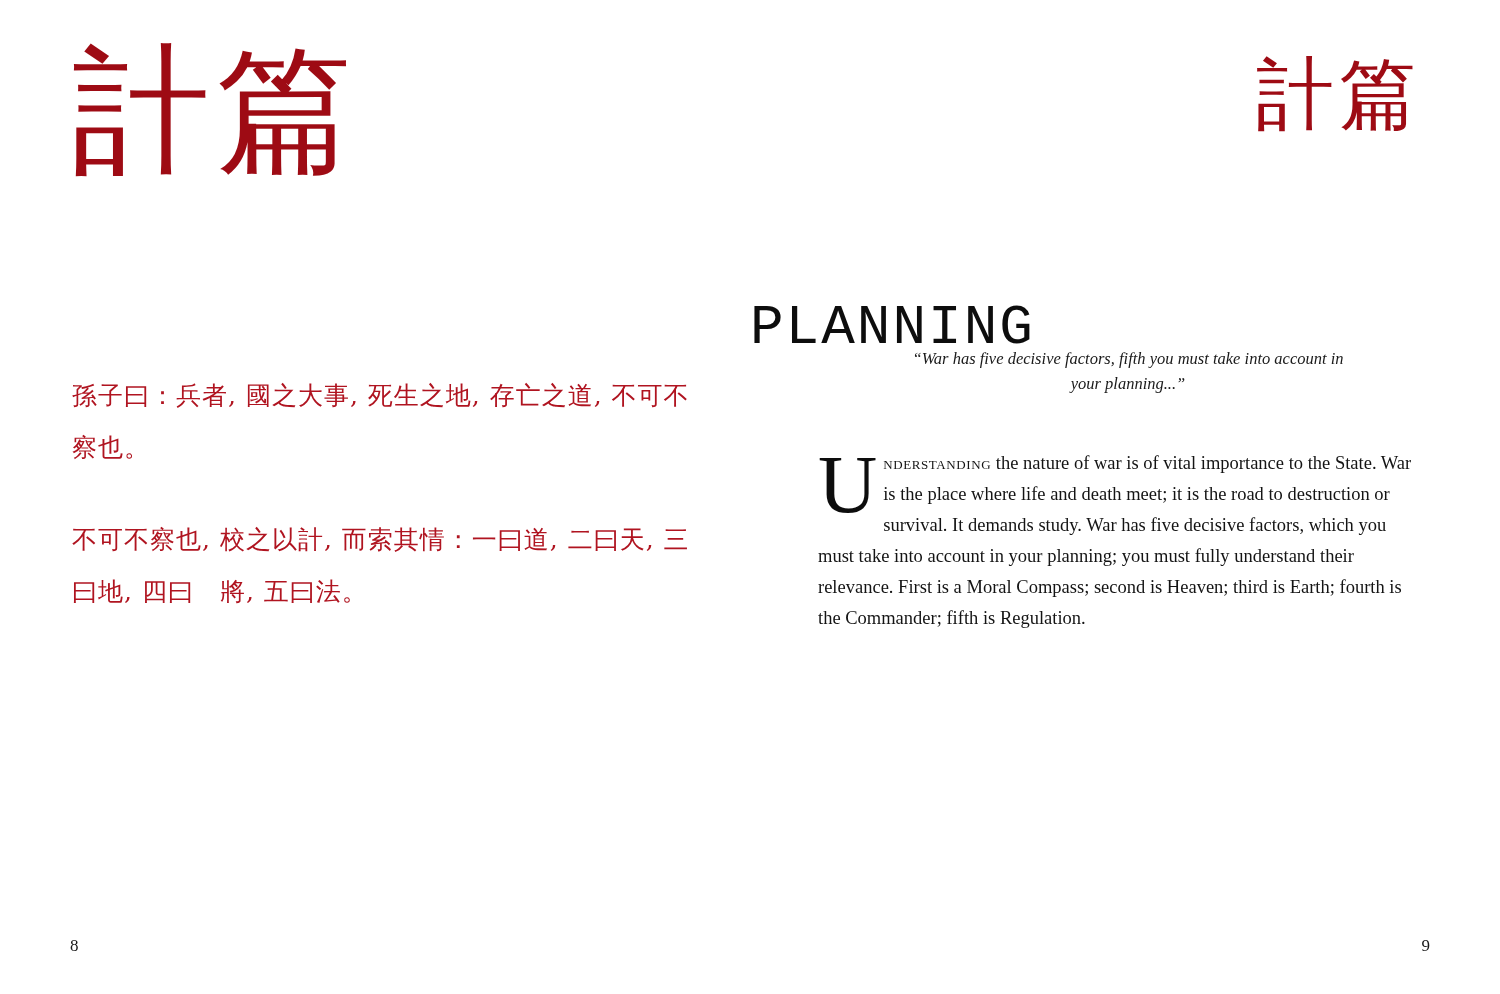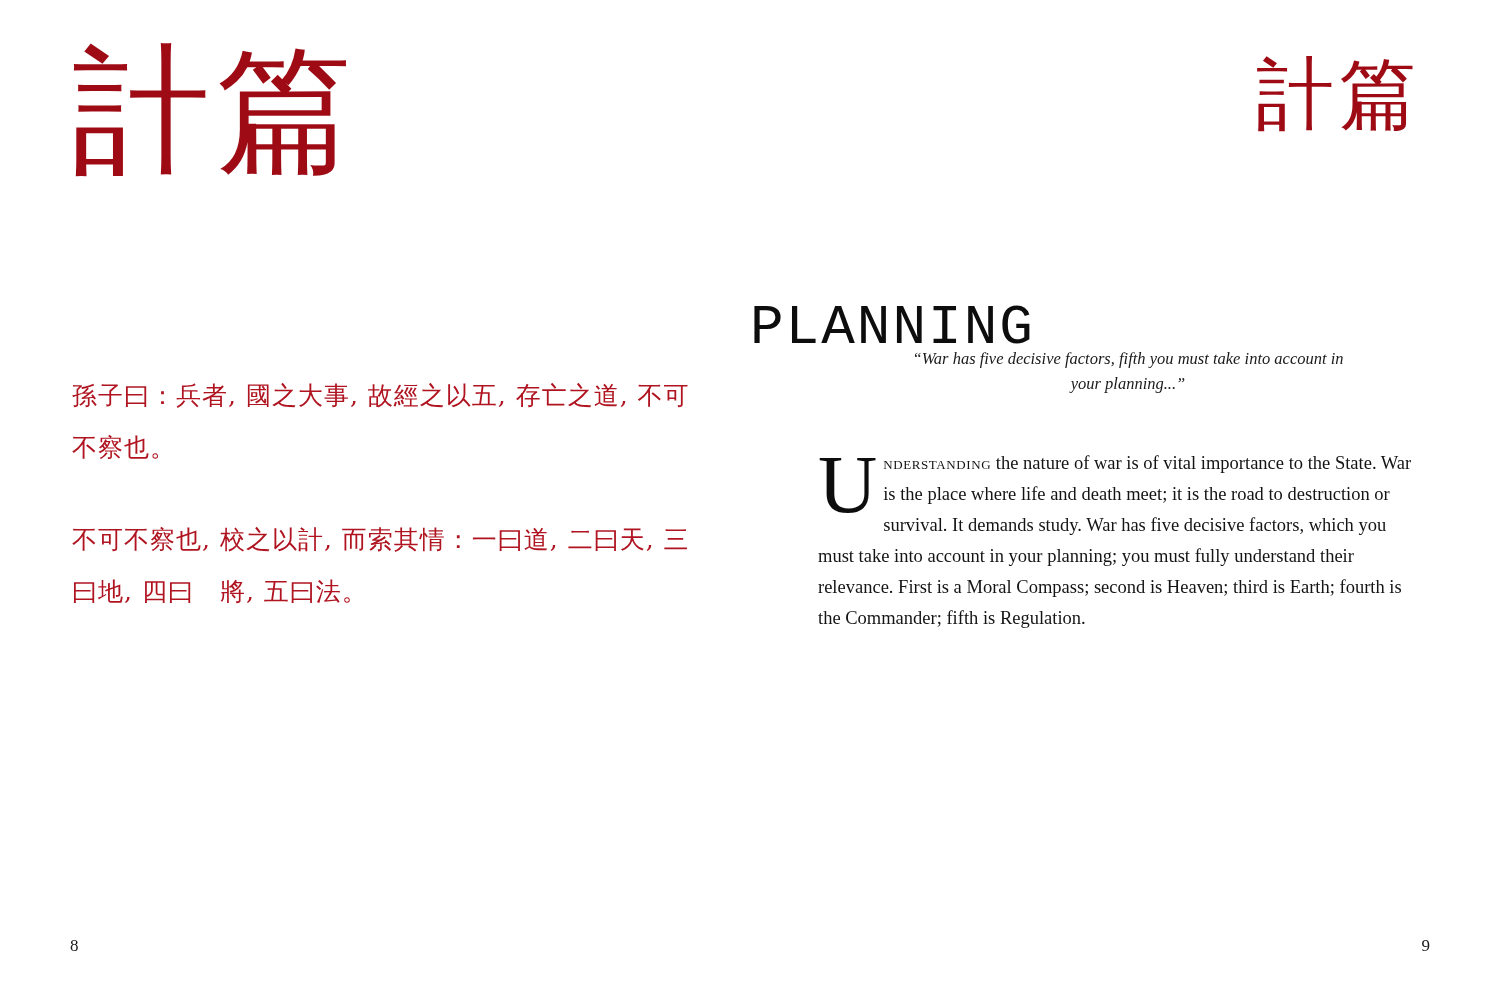--- a/index.html
+++ b/index.html
@@ -138,21 +138,21 @@
 </head>
 <body>
 
 <div class="spread">
 
   <div class="page page-left">
 
     <div class="chapter-title-large">計篇</div>
 
     <div class="chinese-body">
-      <p>孫子曰：兵者, 國之大事, 故經之以五, 存亡之道, 不可不察也。</p>
+      <p>孫子曰：兵者, 國之大事, 死生之地, 存亡之道, 不可不察也。</p>
       <p>不可不察也, 校之以計, 而索其情：一曰道, 二曰天, 三曰地, 四曰　將, 五曰法。</p>
     </div>
 
     <div class="folio folio-left">8</div>
   </div>
 
   <div class="page page-right">
 
     <div class="chapter-title-small">計篇</div>
 

